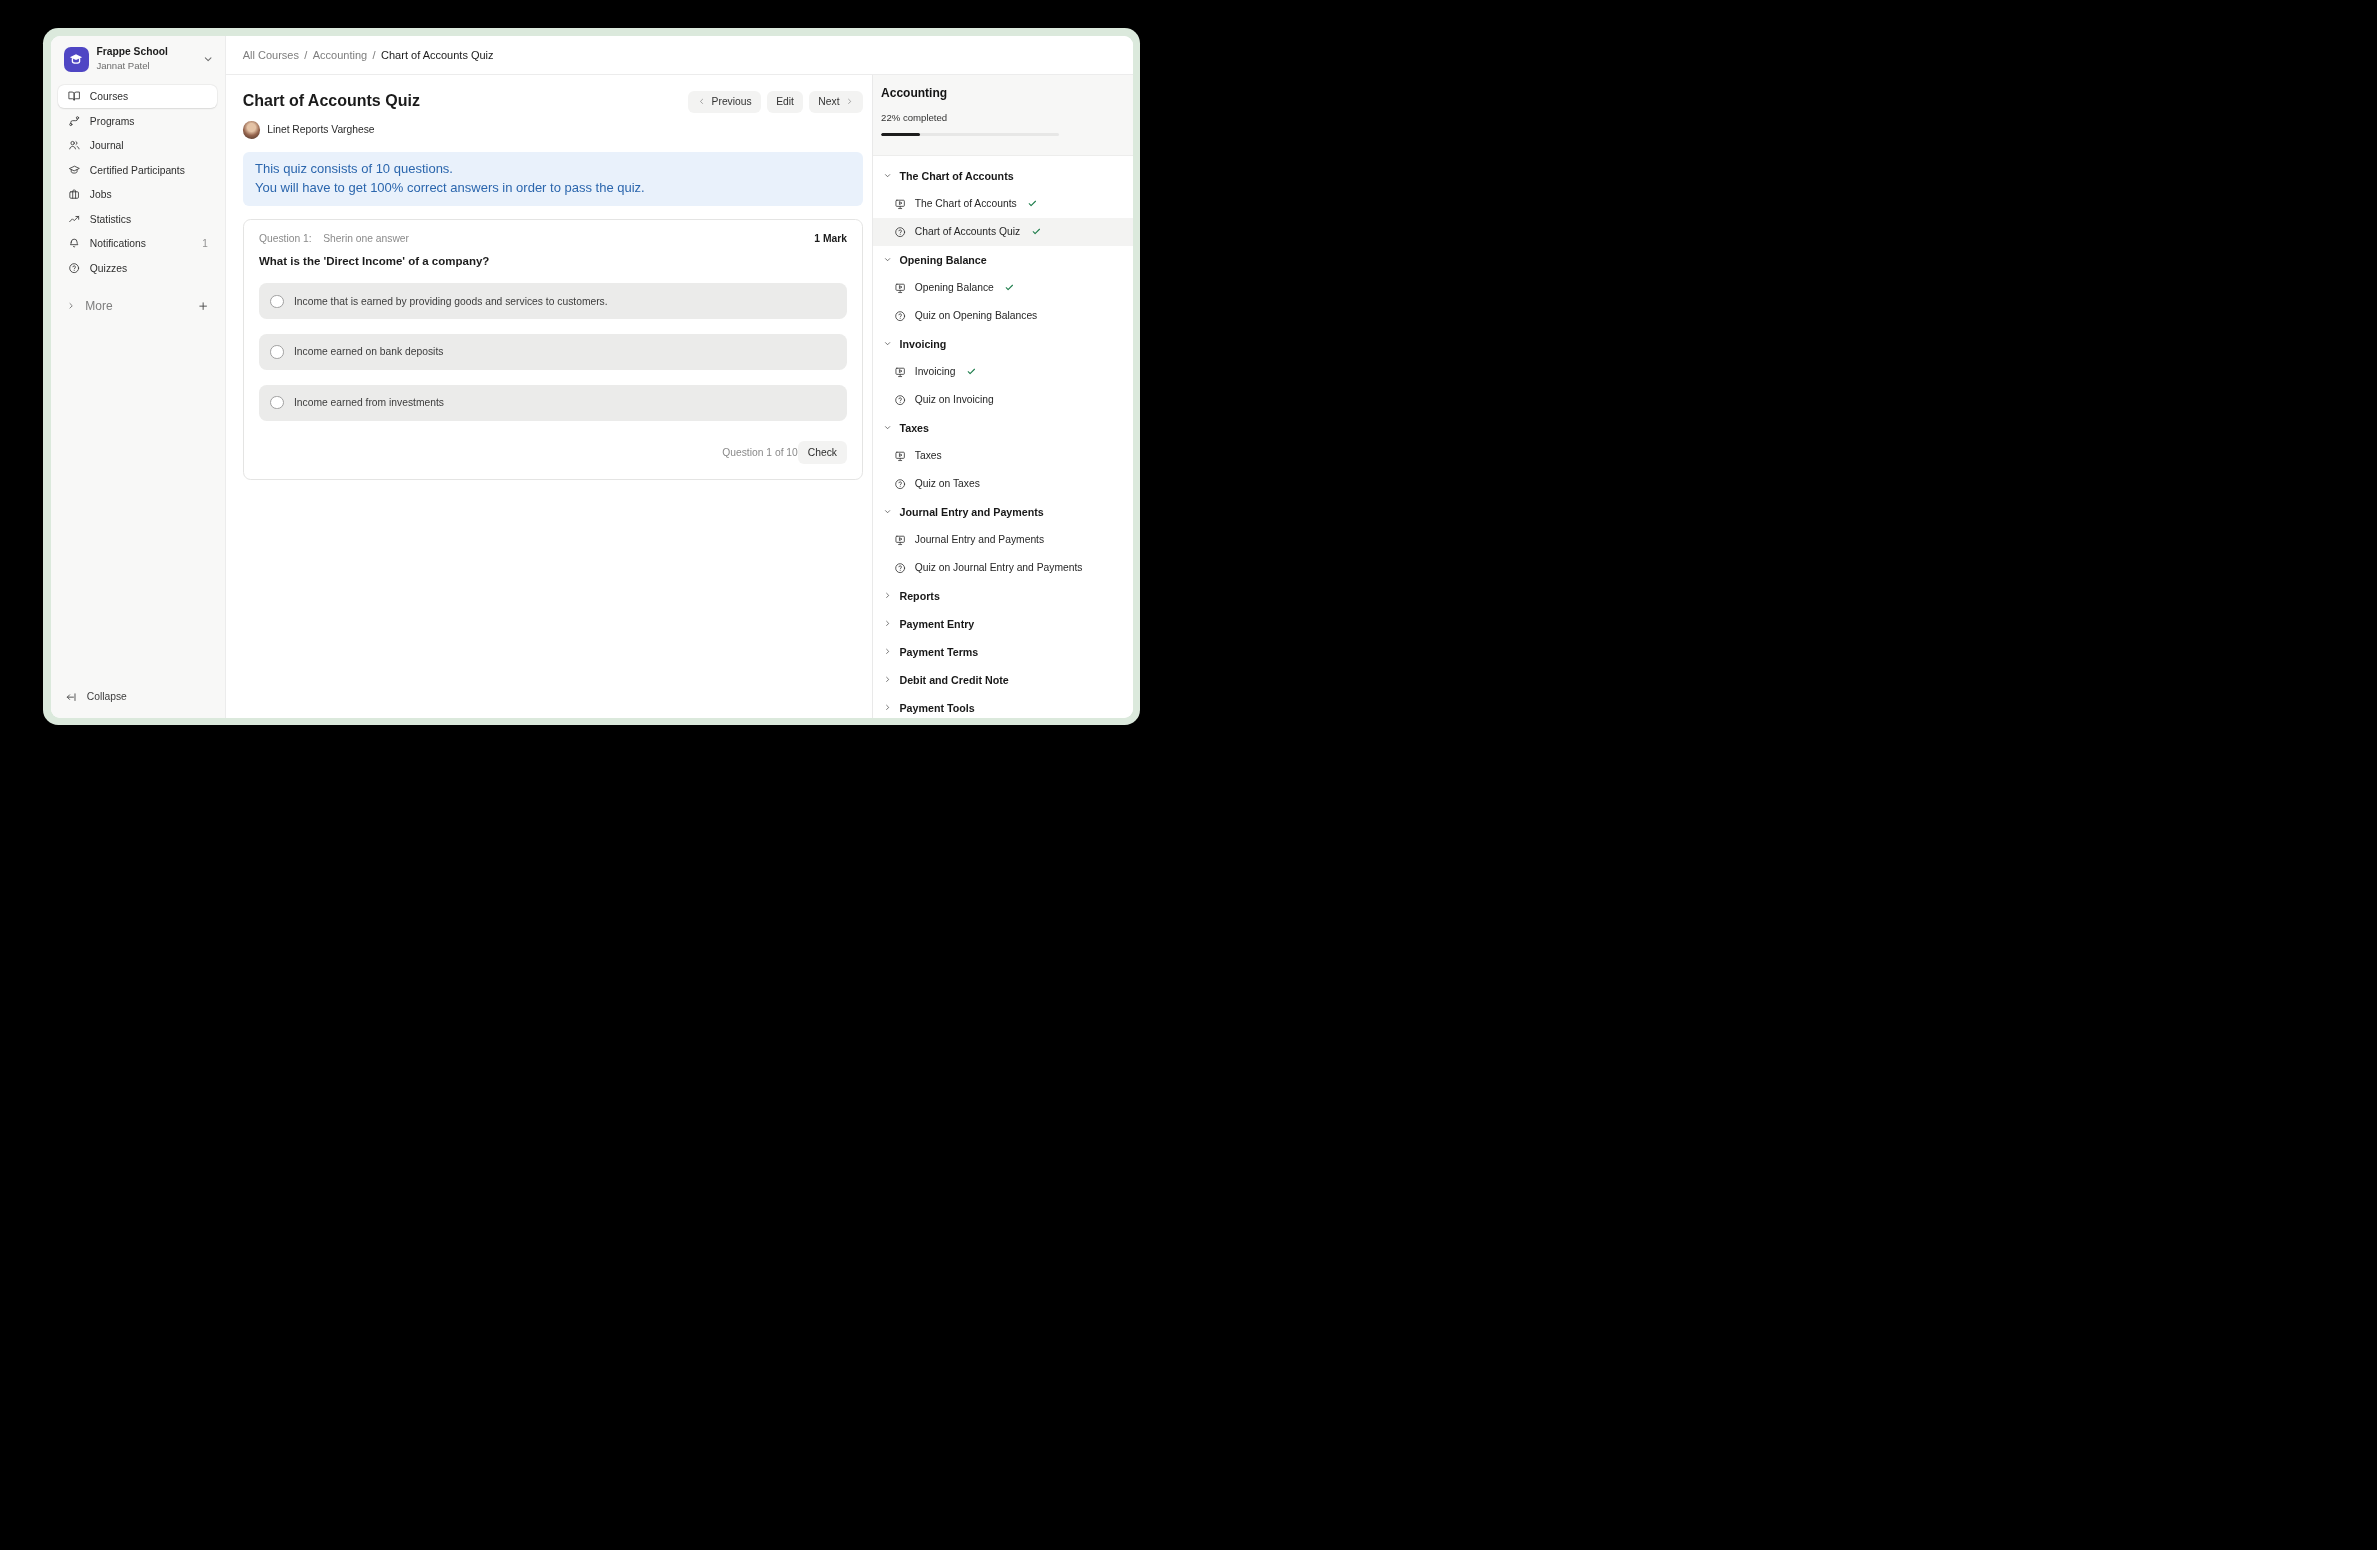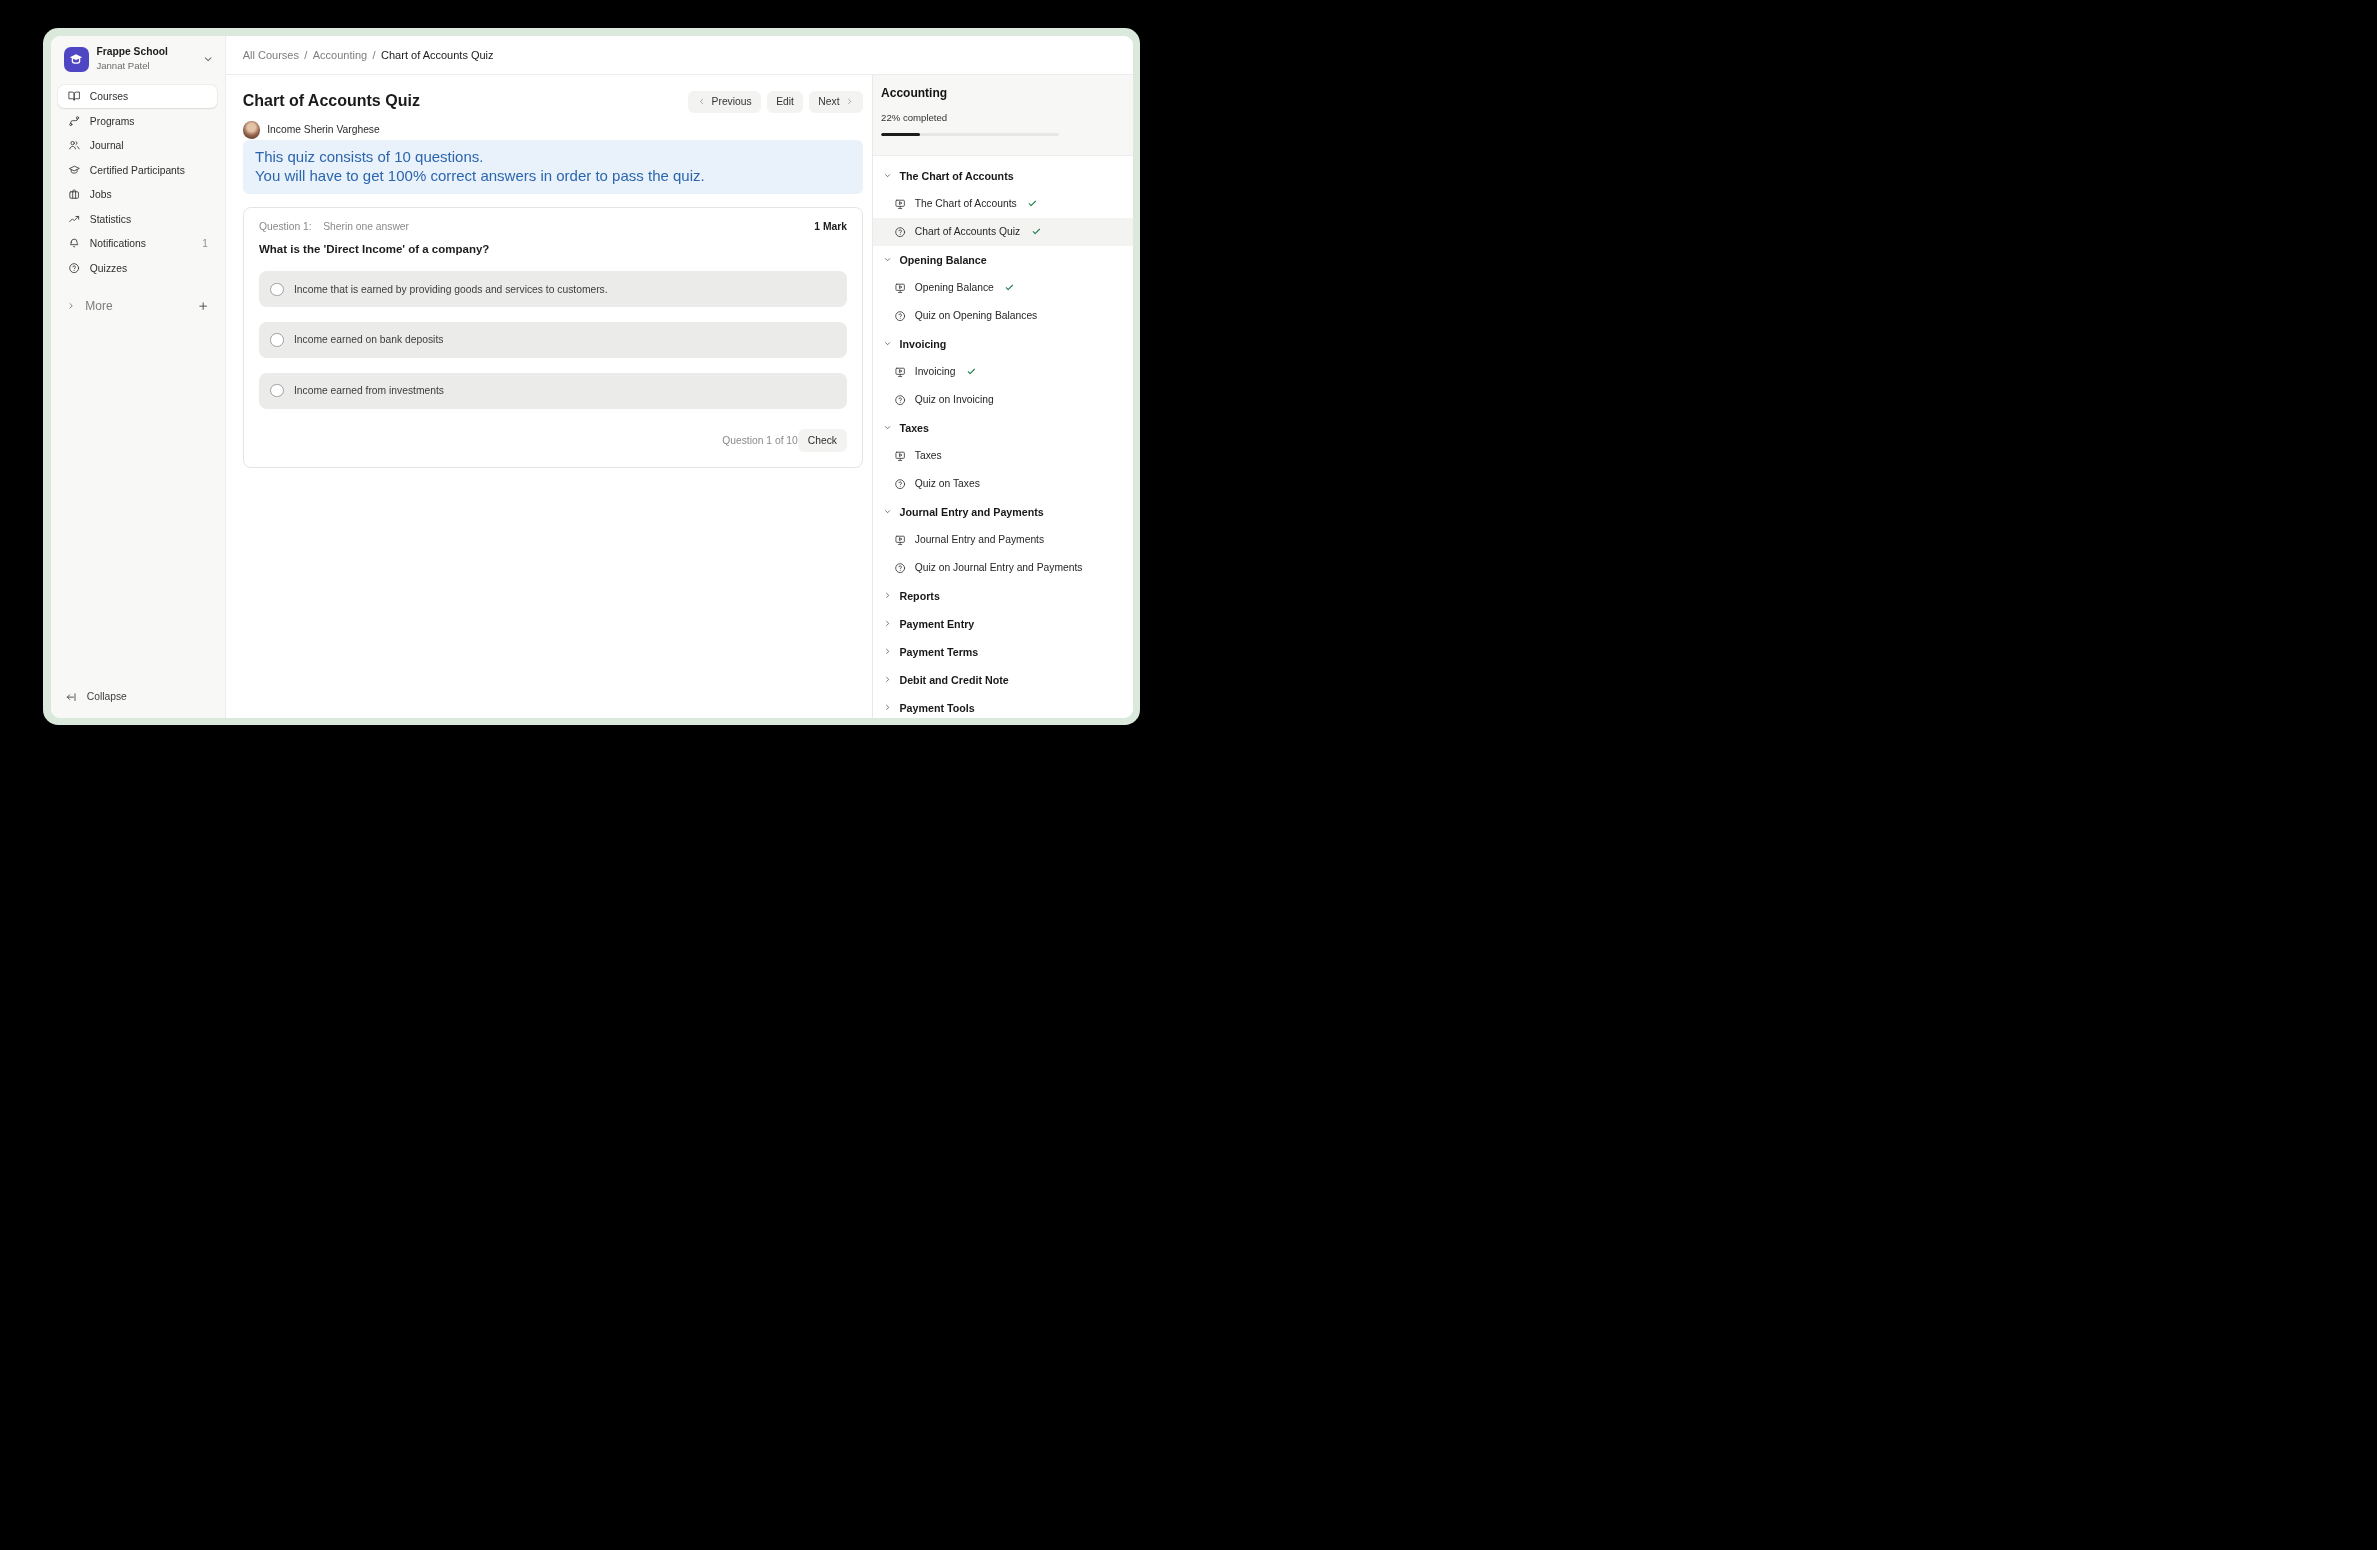--- a/index.html
+++ b/index.html
@@ -53,21 +53,21 @@
   .page-head{display:flex;align-items:flex-start;justify-content:space-between;}
   .page-title{font-size:16px;font-weight:700;color:#1b1b1b;line-height:21.4px;}
   .head-buttons{display:flex;gap:6.1px;padding-top:0.8px;}
   .btn{display:inline-flex;align-items:center;gap:5.4px;height:22px;padding:0 9.2px;
     background:#f3f3f2;border-radius:6.1px;font-size:10.3px;color:#333;border:none;cursor:default;}
   .btn svg{width:9.2px;height:9.2px;color:#8f8f8f;flex:none;}
   .author{display:flex;align-items:center;gap:6.9px;margin-top:8.4px;}
   .avatar{width:17.6px;height:17.6px;border-radius:50%;flex:none;
     background:radial-gradient(circle at 50% 36%,#e4c3a6 0 28%,#96664f 55%,#402a20 100%);}
   .author-name{font-size:10.3px;color:#2a2a2a;}
-  .notice{margin-top:1px;border-radius:6.1px;padding:6.9px 12.3px 9.2px;font-size:15px;
+  .notice{margin-top:13px;border-radius:6.1px;padding:6.9px 12.3px 9.2px;font-size:13px;
     line-height:19px;background:#e9f1fb;color:#2b66ad;}
   .qcard{margin-top:13px;border:0.8px solid #e4e4e3;border-radius:7.7px;padding:13px 15.3px 15.3px;background:#fff;}
   .qhead{display:flex;align-items:center;font-size:10.3px;color:#8a8a8a;}
   .qlabel{margin-right:11.5px;}
   .qhead .marks{margin-left:auto;color:#1c1c1c;font-weight:700;}
   .qtext{margin-top:11.5px;font-size:11.5px;font-weight:700;color:#1c1c1c;}
   .options{margin-top:16px;}
   .option{display:flex;align-items:center;gap:10px;background:#ebebea;border-radius:7.7px;
     height:36px;padding:0 11.5px;margin-bottom:14.6px;font-size:10.3px;color:#3c3c3c;cursor:default;}
   .radio{width:11.5px;height:11.5px;border-radius:50%;background:#fff;border:1.1px solid #a0a0a0;flex:none;}
@@ -229,21 +229,21 @@
                 <span>Next</span>
                 <svg viewBox="0 0 24 24" fill="none" stroke="currentColor" stroke-width="2.2" stroke-linecap="round" stroke-linejoin="round">
                     <path d="M9.5 6 15 11.5 9.5 17"></path>
                   </svg>
               </button>
             </div>
           </div>
 
           <div class="author">
             <span class="avatar"></span>
-            <span class="author-name">Income Sherin Varghese</span>
+            <span class="author-name">Linet Reports Varghese</span>
           </div>
 
           <div class="notice" style="background: rgb(233, 241, 251); color: rgb(43, 102, 173);">
             <div>This quiz consists of 10 questions.</div>
             <div>You will have to get 100% correct answers in order to pass the quiz.</div>
           </div>
 
           <div class="qcard">
             <div class="qhead">
               <span class="qlabel">Question 1:</span>

